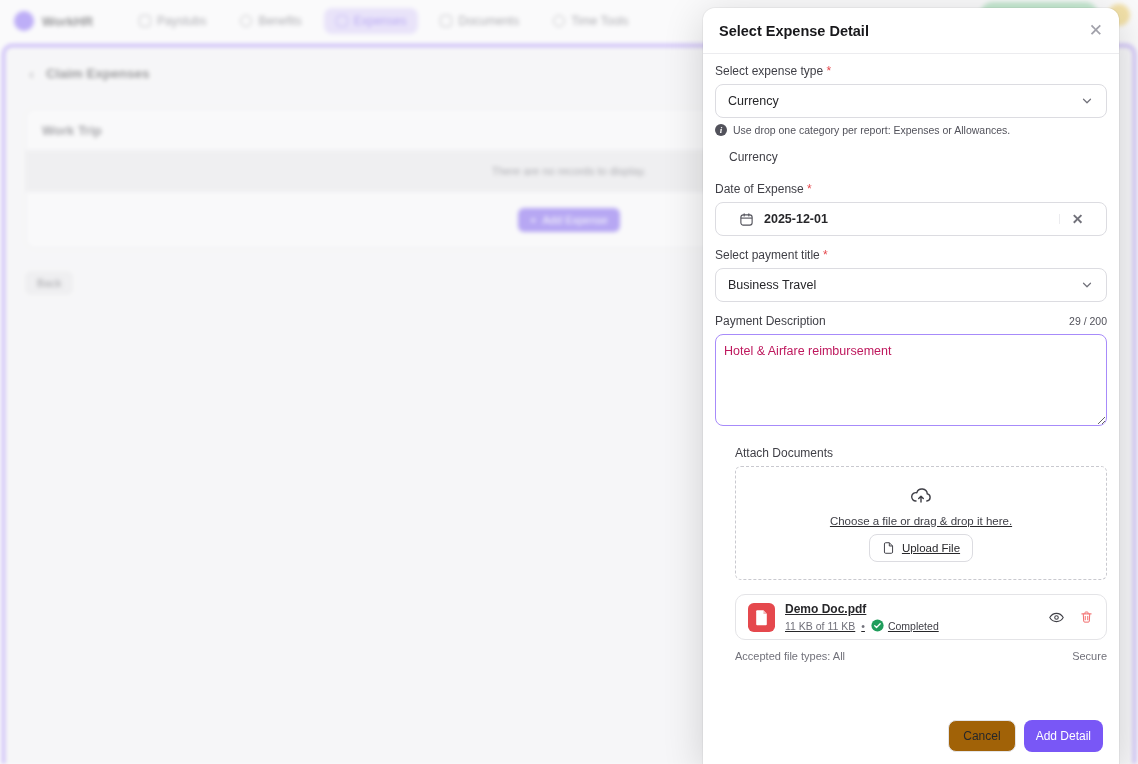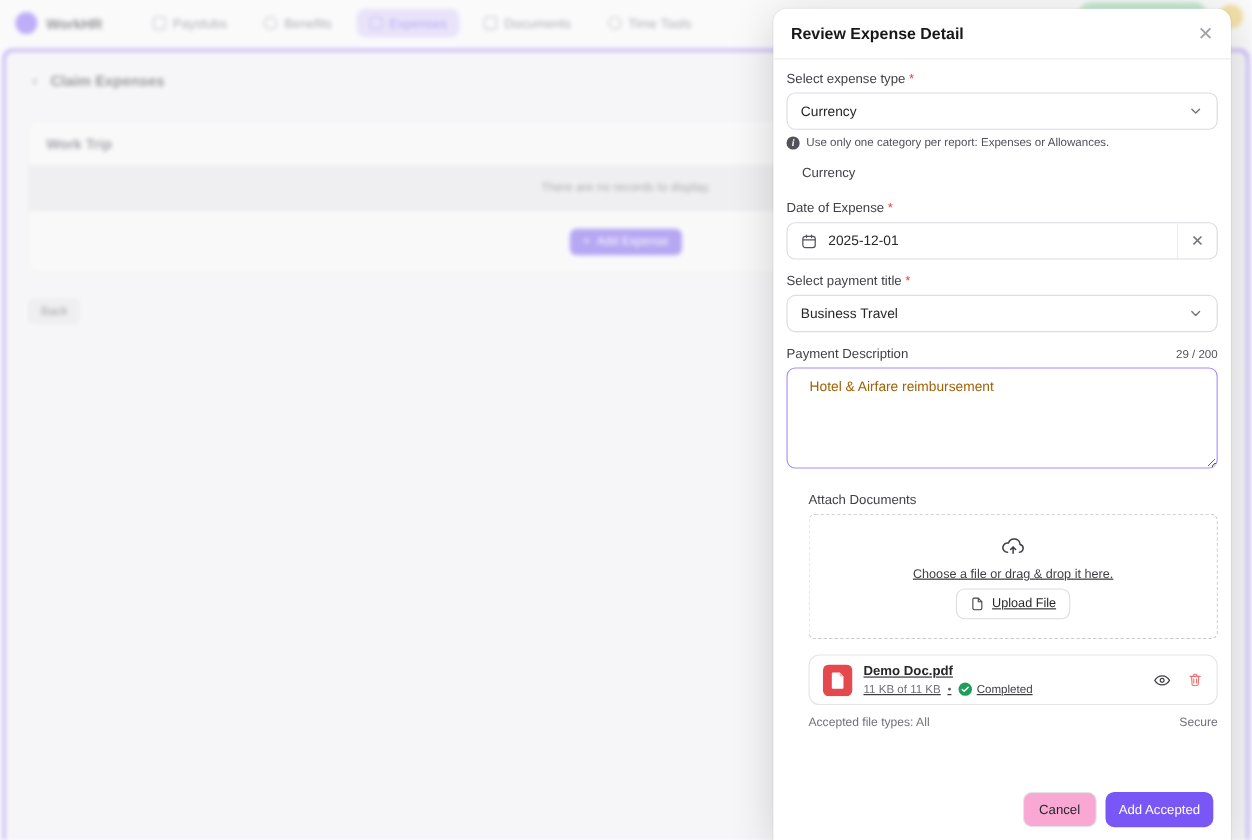--- a/index.html
+++ b/index.html
@@ -100,33 +100,33 @@
   .hint-icon {
     width: 12px; height: 12px; border-radius: 50%; background: #52525b; color: #fff;
     font-size: 9px; line-height: 12px; text-align: center; font-weight: 700; flex: none;
     font-family: "Liberation Serif", serif; font-style: italic;
   }
   .hint-text { font-size: 10.5px; color: #52525b; }
 
   .two-col { display: flex; gap: 10px; margin-left: 14px; }
   .two-col > div { flex: 1; }
 
-  .date-input { padding: 0; justify-content: space-between; }
+  .date-input { padding: 11px; justify-content: space-between; font-weight: bold; }
   .date-left { display: flex; align-items: center; gap: 10px; padding: 0 12px; }
   .date-clear {
     width: 36px; height: 100%; border-left: 1px solid #ececef; display: flex;
     align-items: center; justify-content: center; color: #71717a; font-size: 14px; cursor: pointer;
   }
 
   .desc-head { display: flex; justify-content: space-between; align-items: baseline; margin-bottom: 6px; }
   .counter { font-size: 10.5px; color: #52525b; }
   textarea.desc-area {
     width: 100%; height: 92px; border: 1.5px solid #a78bfa; border-radius: 8px;
-    padding: 9px 20px; font-family: "Liberation Sans", sans-serif; font-size: 12.5px;
-    color: #a16207; resize: both; outline: none;
+    padding: 9px 8px; font-family: "Liberation Sans", sans-serif; font-size: 12.5px;
+    color: #be185d; resize: both; outline: none;
   }
 
   .dropzone {
     border: 1.5px dashed #c9c9cf; border-radius: 6px; height: 114px;
     display: flex; flex-direction: column; align-items: center; justify-content: center; gap: 7px; text-decoration: underline;
   }
   .dz-text { font-size: 11.5px; color: #3f3f46; }
   .upload-btn {
     display: flex; align-items: center; gap: 7px; background: #fff;
     border: 1px solid #dcdce1; border-radius: 8px; padding: 6px 12px;
@@ -145,21 +145,21 @@
   .icon-btn { background: none; border: none; cursor: pointer; display: flex; padding: 0; }
 
   .accepted-row { display: flex; justify-content: space-between; margin-top: 10px; }
   .accepted-row span { font-size: 11px; color: #71717a; }
 
   .modal-footer {
     position: absolute; bottom: 0; left: 0; right: 0;
     padding: 12px 16px; display: flex; justify-content: flex-end; gap: 8px;
   }
   .btn-cancel {
-    background: #f9a8d4; border: 1px solid #e4e4e7; color: #27272a;
+    background: #a16207; border: 1px solid #e4e4e7; color: #27272a;
     font-size: 12px; padding: 8px 14px; border-radius: 8px; cursor: pointer;
     font-family: "Liberation Sans", sans-serif;
   }
   .btn-primary {
     background: #7957f6; border: none; color: #fff;
     font-size: 12px; padding: 8px 12px; border-radius: 8px; cursor: pointer;
     font-family: "Liberation Sans", sans-serif;
   }
 </style>
 </head>
@@ -214,39 +214,39 @@
       </div>
     </div>
 
     <button class="bg-back-btn">Back</button>
   </div>
 </div>
 <div class="bg-dim"></div>
 
 <div class="modal">
   <div class="modal-header">
-    <span class="modal-title">Review Expense Detail</span>
+    <span class="modal-title">Select Expense Detail</span>
     <span class="close-x">✕</span>
   </div>
 
   <div class="modal-body">
 
     <div class="field" style="margin-bottom:14px;">
       <span class="field-label"><span>Select expense type</span> <span class="req">*</span></span>
       <div class="select">
         <span>Currency</span>
         <span class="chev">
           <svg width="14" height="14" viewBox="0 0 16 16">
               <path d="M4 6l4 4 4-4" stroke="#71717a" stroke-width="1.4" fill="none" stroke-linecap="round" stroke-linejoin="round"></path>
             </svg>
         </span>
       </div>
       <div class="hint-row">
         <span class="hint-icon">i</span>
-        <span class="hint-text">Use only one category per report: Expenses or Allowances.</span>
+        <span class="hint-text">Use drop one category per report: Expenses or Allowances.</span>
       </div>
     </div>
 
     <div class="field two-col">
       <div>
         <span class="field-label">Currency</span>
       </div>
     </div>
 
     <div class="field">
@@ -352,16 +352,16 @@
       </div>
 
       <div class="accepted-row">
         <span>Accepted file types: All</span>
         <span>Secure</span>
       </div>
     </div>
 
     <div class="modal-footer">
       <button class="btn-cancel">Cancel</button>
-      <button class="btn-primary">Add Accepted</button>
+      <button class="btn-primary">Add Detail</button>
     </div>
   </div>
 </div>
 
 </body></html>

